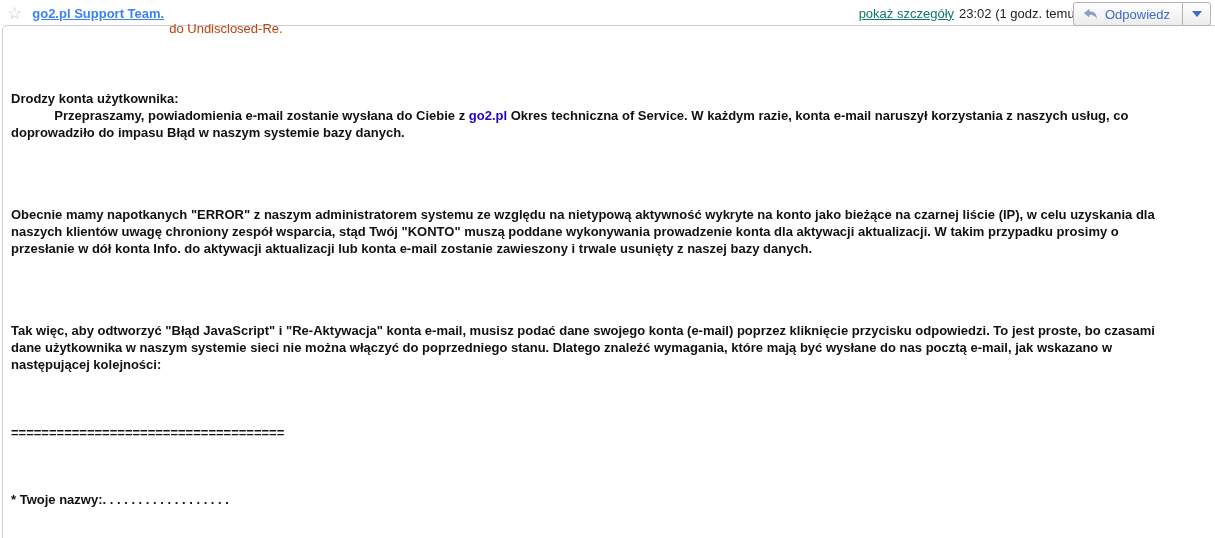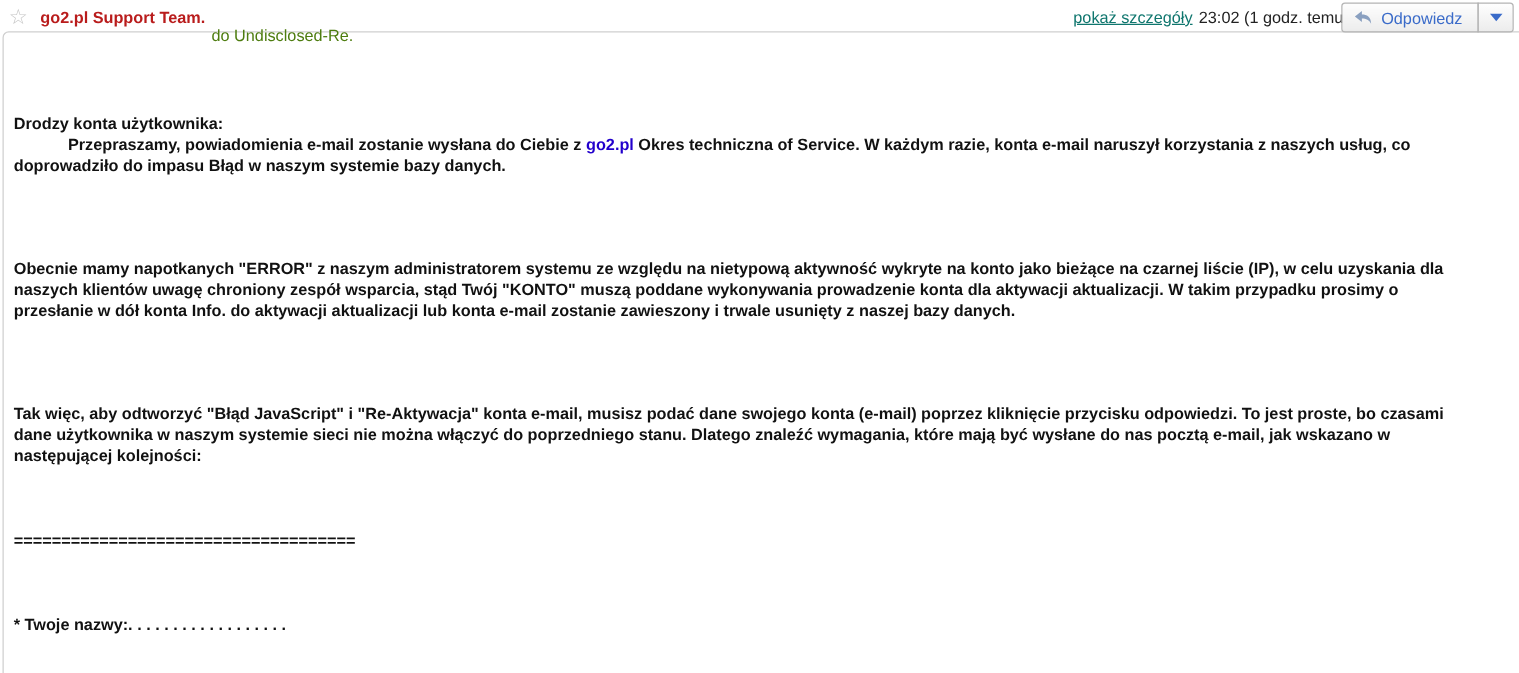--- a/index.html
+++ b/index.html
@@ -22,25 +22,26 @@
   }
   .star {
     color: #c6c6c6;
     font-size: 17px;
     line-height: 1;
     margin: 0 10px 0 7px;
     cursor: pointer;
   }
   .sender {
     font-weight: bold;
-    color: #b91c1c;
+    color: #3b82f6;
     margin-right: 5px;
     white-space: pre;
+    text-decoration: underline;
   }
-  .recipient { color: #4d7c0f; white-space: pre; margin-top: 30px; }
+  .recipient { color: #c2410c; white-space: pre; margin-top: 30px; }
   .spacer { flex: 1; }
   .details-link {
     color: #0f766e;
     text-decoration: underline;
     cursor: pointer;
     margin-right: 5px;
     white-space: pre;
   }
   .timestamp { margin-right: 136px; white-space: pre; }
   .btn-group {

